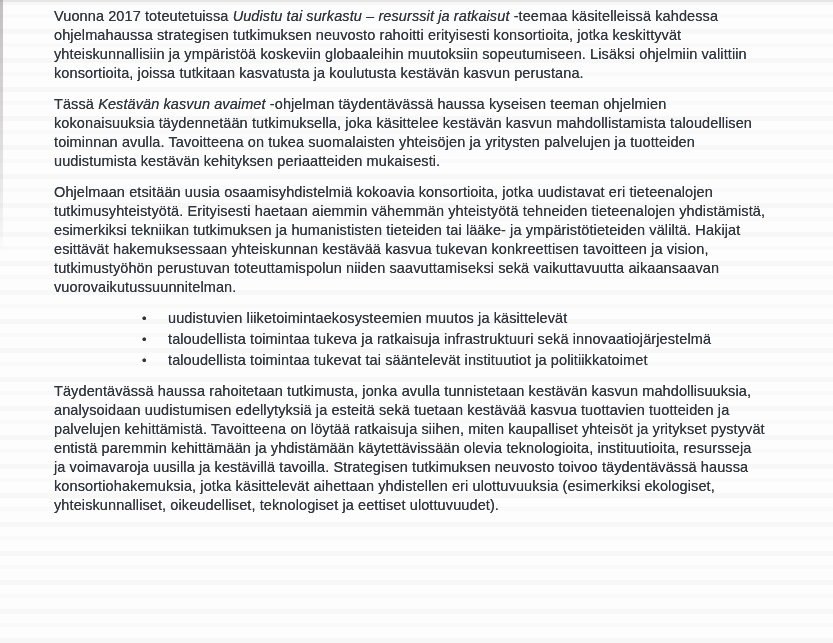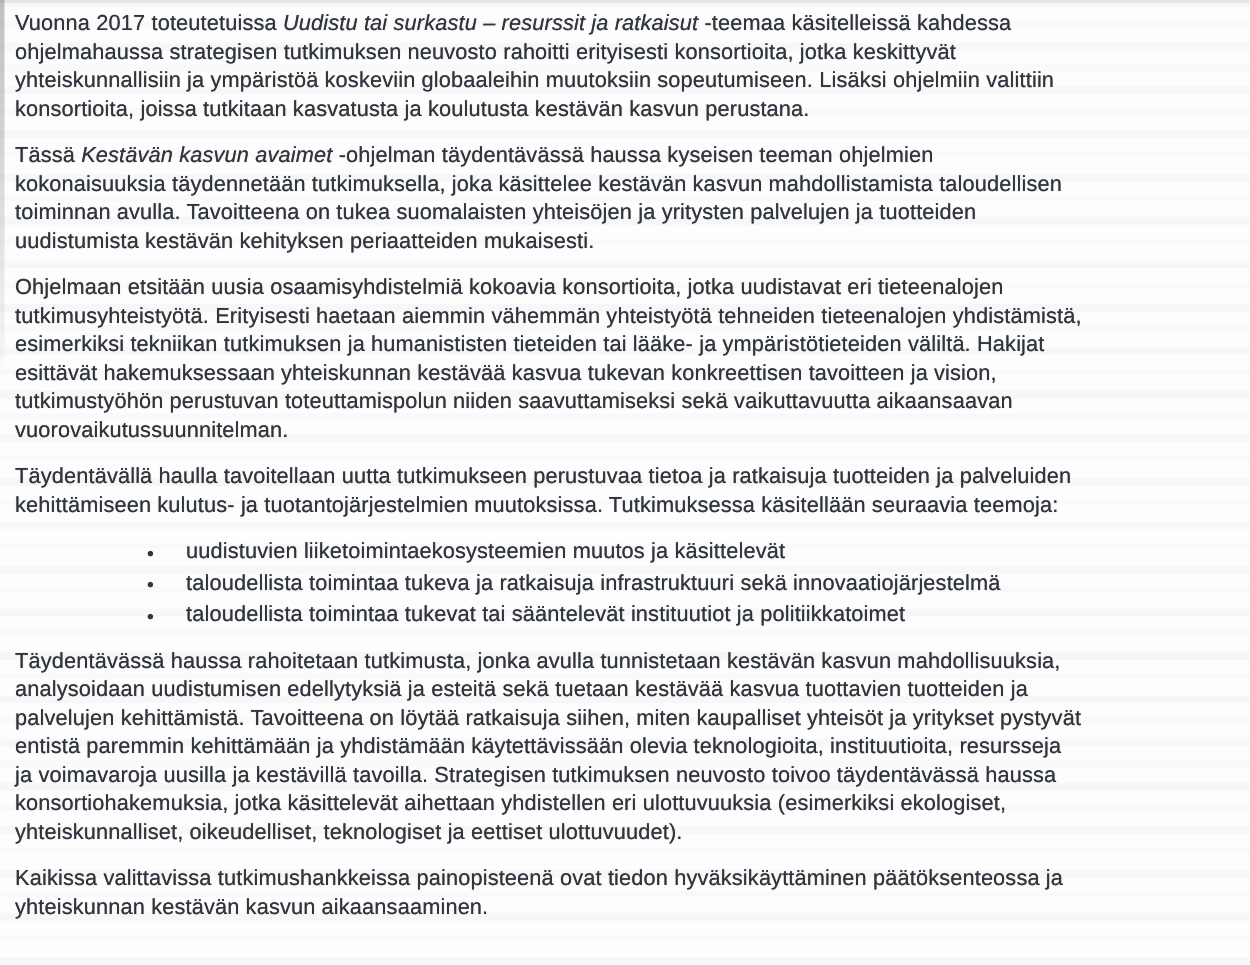--- a/index.html
+++ b/index.html
@@ -48,20 +48,21 @@
   .doc {
     box-sizing: border-box;
     width: 739px;
     height: 643px;
     padding: 7px 17px 0 10px;
     font-size: 14.5px;
     line-height: 19px;
     
     text-shadow: 0 0 0.45px rgba(48,53,61,0.85);
     letter-spacing: 0.1px;
+    margin-left: 44px;
   }
   .doc .content {
     max-width: 807px;
   }
   p.para {
     margin: 0 0 12px 0;
     padding: 0;
   }
   p.para .italic {
     font-style: italic;
@@ -88,31 +89,29 @@
 <body>
 
 <div class="scan-top"></div>
 <div class="scan-edge"></div>
 
 <div class="doc">
   <div class="content" id="doc-content">
       <p class="para"><span class="">Vuonna 2017 toteutetuissa </span><span class="italic">Uudistu tai surkastu – resurssit ja ratkaisut</span><span class=""> -teemaa käsitelleissä kahdessa ohjelmahaussa strategisen tutkimuksen neuvosto rahoitti erityisesti konsortioita, jotka keskittyvät yhteiskunnallisiin ja ympäristöä koskeviin globaaleihin muutoksiin sopeutumiseen. Lisäksi ohjelmiin valittiin konsortioita, joissa tutkitaan kasvatusta ja koulutusta kestävän kasvun perustana.</span></p>
       <p class="para"><span class="">Tässä </span><span class="italic">Kestävän kasvun avaimet</span><span class=""> -ohjelman täydentävässä haussa kyseisen teeman ohjelmien kokonaisuuksia täydennetään tutkimuksella, joka käsittelee kestävän kasvun mahdollistamista taloudellisen toiminnan avulla. Tavoitteena on tukea suomalaisten yhteisöjen ja yritysten palvelujen ja tuotteiden uudistumista kestävän kehityksen periaatteiden mukaisesti.</span></p>
       <p class="para"><span class="">Ohjelmaan etsitään uusia osaamisyhdistelmiä kokoavia konsortioita, jotka uudistavat eri tieteenalojen tutkimusyhteistyötä. Erityisesti haetaan aiemmin vähemmän yhteistyötä tehneiden tieteenalojen yhdistämistä, esimerkiksi tekniikan tutkimuksen ja humanististen tieteiden tai lääke- ja ympäristötieteiden väliltä. Hakijat esittävät hakemuksessaan yhteiskunnan kestävää kasvua tukevan konkreettisen tavoitteen ja vision, tutkimustyöhön perustuvan toteuttamispolun niiden saavuttamiseksi sekä vaikuttavuutta aikaansaavan vuorovaikutussuunnitelman.</span></p>
-      <p class="para"><span class="">Täydentävällä haulla tavoitellaan uutta tutkimukseen perustuvaa tietoa ja ratkaisuja tuotteiden ja palveluiden kehittämiseen kulutus- ja tuotantojärjestelmien muutoksissa. Tutkimuksessa käsitellään seuraavia teemoja:</span></p>
       <ul class="bullets">
         <li>
           <span class="bullet">•</span>
           <span class="li-text">uudistuvien liiketoimintaekosysteemien muutos ja käsittelevät</span>
         </li>
         <li>
           <span class="bullet">•</span>
           <span class="li-text">taloudellista toimintaa tukeva ja ratkaisuja infrastruktuuri sekä innovaatiojärjestelmä</span>
         </li>
         <li>
           <span class="bullet">•</span>
           <span class="li-text">taloudellista toimintaa tukevat tai sääntelevät instituutiot ja politiikkatoimet</span>
         </li>
       </ul>
       <p class="para"><span class="">Täydentävässä haussa rahoitetaan tutkimusta, jonka avulla tunnistetaan kestävän kasvun mahdollisuuksia, analysoidaan uudistumisen edellytyksiä ja esteitä sekä tuetaan kestävää kasvua tuottavien tuotteiden ja palvelujen kehittämistä. Tavoitteena on löytää ratkaisuja siihen, miten kaupalliset yhteisöt ja yritykset pystyvät entistä paremmin kehittämään ja yhdistämään käytettävissään olevia teknologioita, instituutioita, resursseja ja voimavaroja uusilla ja kestävillä tavoilla. Strategisen tutkimuksen neuvosto toivoo täydentävässä haussa konsortiohakemuksia, jotka käsittelevät aihettaan yhdistellen eri ulottuvuuksia (esimerkiksi ekologiset, yhteiskunnalliset, oikeudelliset, teknologiset ja eettiset ulottuvuudet).</span></p>
-      <p class="para"><span class="">Kaikissa valittavissa tutkimushankkeissa painopisteenä ovat tiedon hyväksikäyttäminen päätöksenteossa ja yhteiskunnan kestävän kasvun aikaansaaminen.</span></p>
     </div>
 </div>
 
 </body></html>

